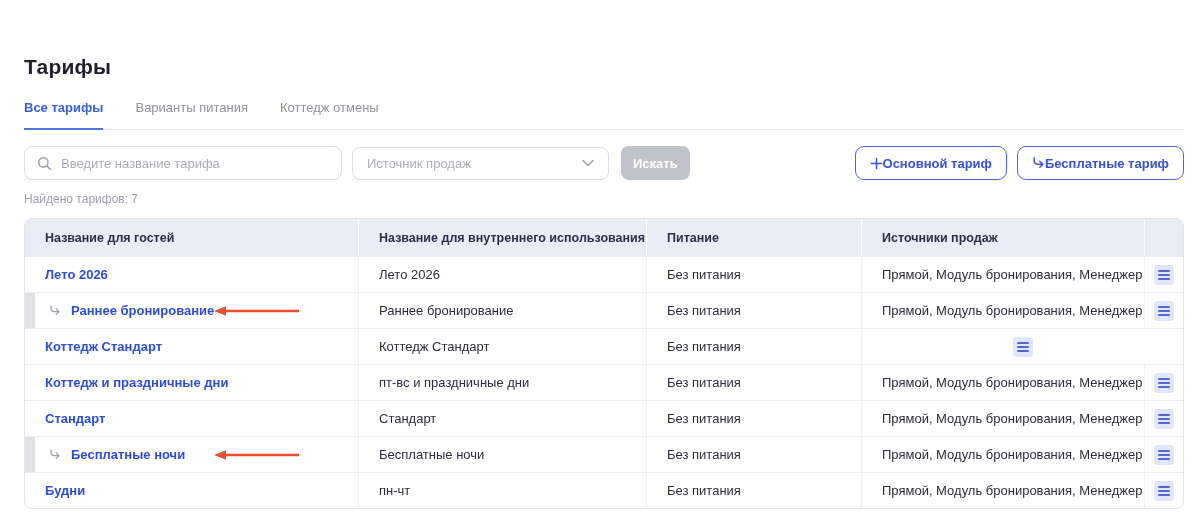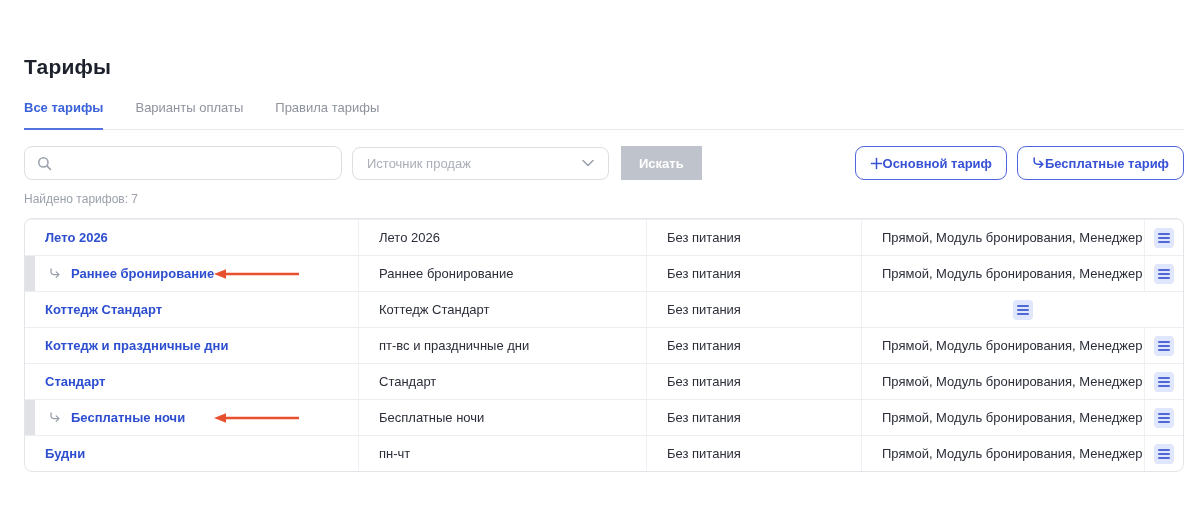--- a/index.html
+++ b/index.html
@@ -20,22 +20,22 @@
   .search-box { width: 318px; height: 34px; border: 1px solid #dcdee4; border-radius: 8px;
     display: flex; align-items: center; padding: 0 12px; gap: 9px; background: #fff; }
   .search-box svg { flex: 0 0 auto; }
   .search-input { border: none; outline: none; width: 100%; font-size: 13px; color: #2b2e39;
     font-family: "Liberation Sans", sans-serif; background: transparent; }
   .search-input::placeholder { color: #a9aeb8; }
   .select-box { width: 257px; height: 33px; border: 1px solid #dcdee4; border-radius: 8px;
     margin-left: 10px; display: flex; align-items: center; justify-content: space-between;
     padding: 0 14px; cursor: pointer; background: #fff; text-align: right; }
   .select-placeholder { font-size: 13px; color: #a9aeb8; }
-  .search-btn { margin-left: 12px; height: 34px; padding: 0 18px; background: #bfc3cb; color: #ffffff;
-    border: none; border-radius: 0; font-size: 13px; font-weight: 700; font-family: "Liberation Sans", sans-serif;
+  .search-btn { margin-left: 12px; height: 34px; padding: 0 12px; background: #bfc3cb; color: #ffffff;
+    border: none; border-radius: 8px; font-size: 13px; font-weight: 700; font-family: "Liberation Sans", sans-serif;
     cursor: default; }
   .spacer { flex: 1; }
   .action-btn { height: 34px; margin-left: 10px; padding: 0 14px; background: #ffffff;
     border: 1px solid #5064dc; border-radius: 9px; color: #3852d6; font-size: 13px; font-weight: 700;
     font-family: "Liberation Sans", sans-serif; display: flex; align-items: center; gap: 0; cursor: pointer; }
 
   .found-text { margin-top: 12px; font-size: 12px; color: #9ba0ab; }
 
   
   .table { margin-top: 12px; border: 1px solid #e3e5ea; border-radius: 8px; overflow: hidden; background: #fff; }
@@ -69,30 +69,31 @@
 </style>
 </head>
 <body>
 
 <div class="page">
 
   <div class="page-title">Тарифы</div>
 
   <div class="tabs">
     <div class="tab active">Все тарифы</div>
-    <div class="tab">Варианты оплаты</div>
-    <div class="tab">Правила тарифы</div>
+    <div class="tab">Варианты питания</div>
+    <div class="tab">Коттедж отмены</div>
   </div>
 
   <div class="filter-row">
     <div class="search-box">
       <svg width="15" height="15" viewBox="0 0 15 15" fill="none">
         <circle cx="6.4" cy="6.4" r="4.6" stroke="#9aa0aa" stroke-width="1.5"></circle>
         <line x1="9.9" y1="9.9" x2="13.4" y2="13.4" stroke="#9aa0aa" stroke-width="1.5" stroke-linecap="round"></line>
       </svg>
+      <input class="search-input" type="text" placeholder="Введите название тарифа" style="">
     </div>
     <div class="select-box">
       <span class="select-placeholder">Источник продаж</span>
       <svg width="12" height="8" viewBox="0 0 12 8" fill="none">
         <polyline points="1,1.5 6,6.5 11,1.5" stroke="#9aa0aa" stroke-width="1.5" fill="none" stroke-linecap="round" stroke-linejoin="round"></polyline>
       </svg>
     </div>
     <button class="search-btn">Искать</button>
     <div class="spacer"></div>
     <button class="action-btn">
@@ -107,20 +108,27 @@
         <path d="M2.2 1 V4.2 a3 3 0 0 0 3 3 H10.6" stroke="#3852d6" stroke-width="1.5" fill="none" stroke-linecap="round"></path>
         <path d="M7.8 4.2 L10.8 7.2 L7.8 10.2" stroke="#3852d6" stroke-width="1.5" fill="none" stroke-linecap="round" stroke-linejoin="round"></path>
       </svg>
       <span>Бесплатные тариф</span>
     </button>
   </div>
 
   <div class="found-text">Найдено тарифов: 7</div>
 
   <div class="table">
+    <div class="thead">
+      <div class="th c-guest">Название для гостей</div>
+      <div class="th c-internal">Название для внутреннего использования</div>
+      <div class="th c-meal">Питание</div>
+      <div class="th c-sources">Источники продаж</div>
+      <div class="th c-menu"></div>
+    </div>
     <div id="table-body">
   <div class="tr">
     <div class="td c-guest">
 
       <a class="link">Лето 2026</a>
 
     </div>
     <div class="td c-internal">Лето 2026</div>
     <div class="td c-meal">Без питания</div>
     <div class="td c-sources">Прямой, Модуль бронирования, Менеджер ка…</div>

